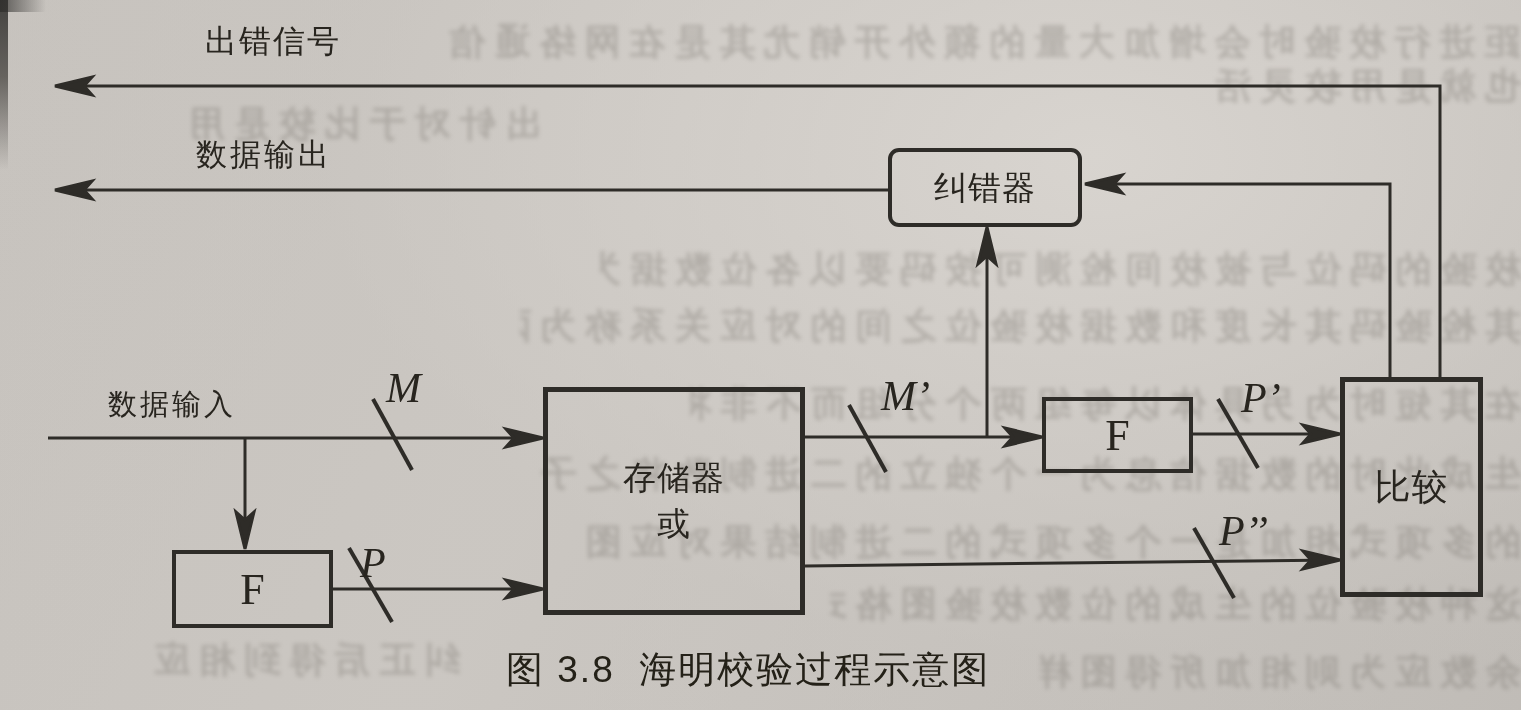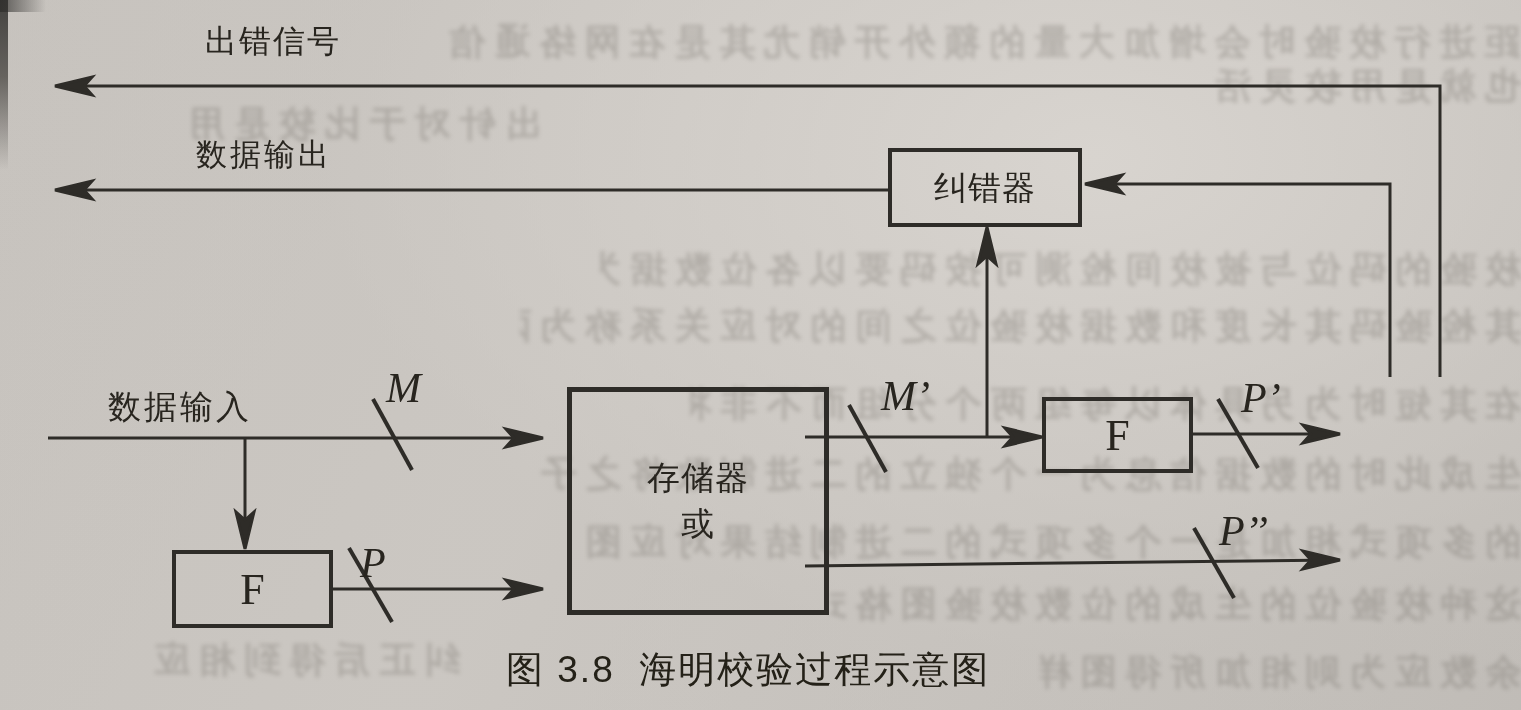--- a/index.html
+++ b/index.html
@@ -139,41 +139,44 @@
       <g stroke-width="4">
         <line x1="373" y1="399" x2="412" y2="470"></line>
         <line x1="349" y1="548" x2="392" y2="622"></line>
         <line x1="849" y1="405" x2="886" y2="472"></line>
         <line x1="1218" y1="399" x2="1258" y2="468"></line>
         <line x1="1194" y1="528" x2="1234" y2="598"></line>
       </g>
     </g>
   </svg>
 
-  <div class="box" style="left:888px;top:148px;width:194px;height:79px;">
+  <div class="box" style="left:888px;top:148px;width:194px;height:79px;border-radius:11px;">
     <span class="boxlabel">纠错器</span>
   </div>
 
-  <div class="box thick" style="left:543px;top:387px;width:262px;height:228px;margin-left:24px;">
+  <div class="box thick" style="left:543px;top:387px;width:262px;height:228px;">
     <span class="boxlabel">存储器</span>
     <span class="boxlabel">或</span>
   </div>
 
   <div class="box" style="left:172px;top:550px;width:161px;height:78px;">
     <span class="ffont">F</span>
   </div>
 
   <div class="box" style="left:1042px;top:397px;width:151px;height:76px;">
     <span class="ffont">F</span>
   </div>
 
+  <div class="box thick" style="left:1340px;top:377px;width:143px;height:220px;">
+    <span class="boxlabel" style="font-size:36px;">比较</span>
+  </div>
 
   <div class="cn iolabel" style="left:205px;top:20px;text-align:center;">出错信号</div>
   <div class="cn iolabel" style="left:196px;top:134px;font-size:31px;letter-spacing:3px;text-align:right;">数据输出</div>
-  <div class="cn iolabel" style="left:108px;top:385px;font-size:33px;letter-spacing:3px;">数据输入</div>
+  <div class="cn iolabel" style="left:108px;top:385px;font-size:29px;letter-spacing:3px;">数据输入</div>
 
   <div class="mathvar" style="left:386px;top:364px;">M</div>
   <div class="mathvar" style="left:360px;top:539px;">P</div>
   <div class="mathvar" style="left:881px;top:372px;">M’</div>
   <div class="mathvar" style="left:1241px;top:374px;">P’</div>
   <div class="mathvar" style="left:1219px;top:507px;">P’’</div>
 
   <div class="caption">图 3.8  海明校验过程示意图</div>
 
   <div class="edge-strip"></div>

